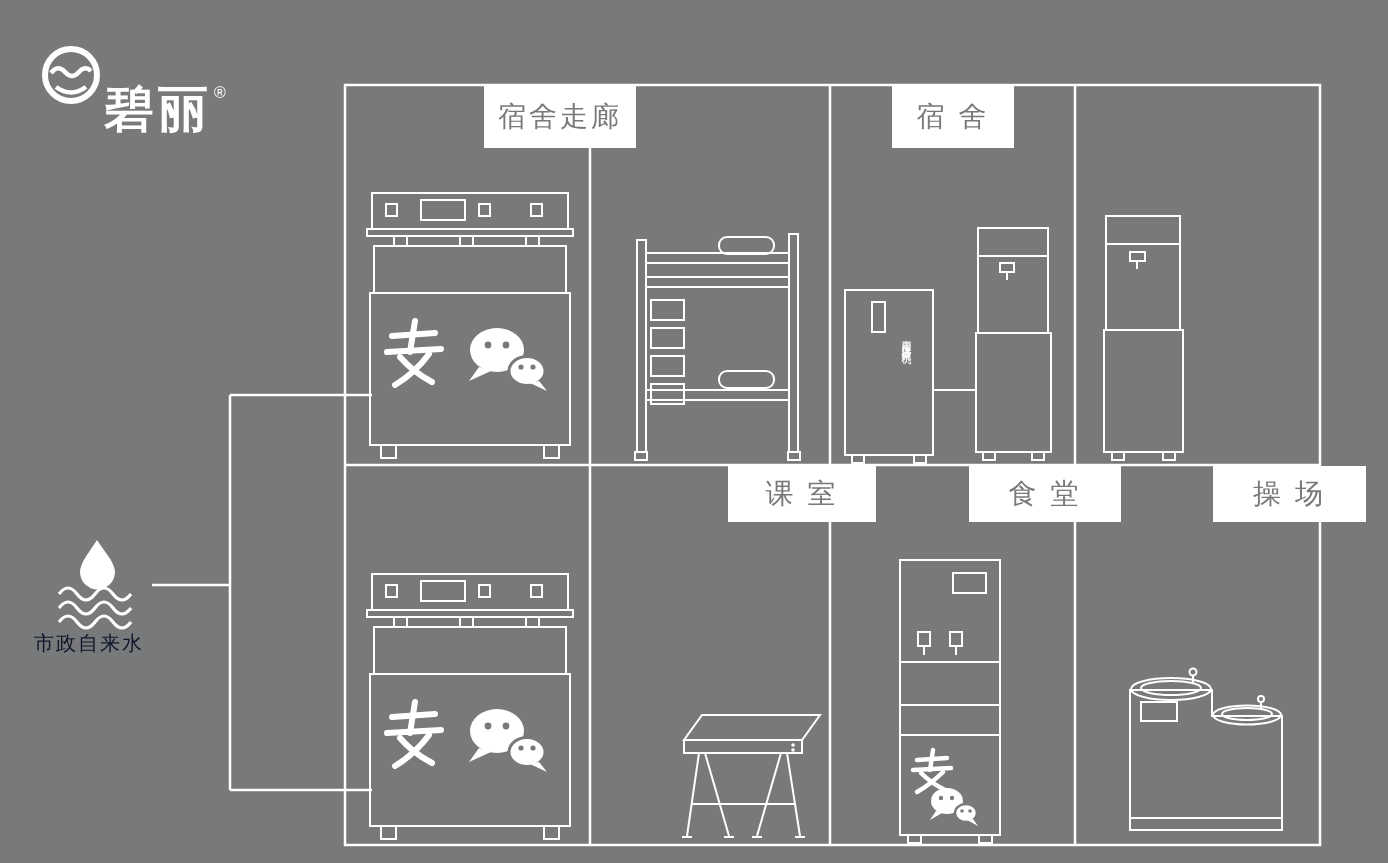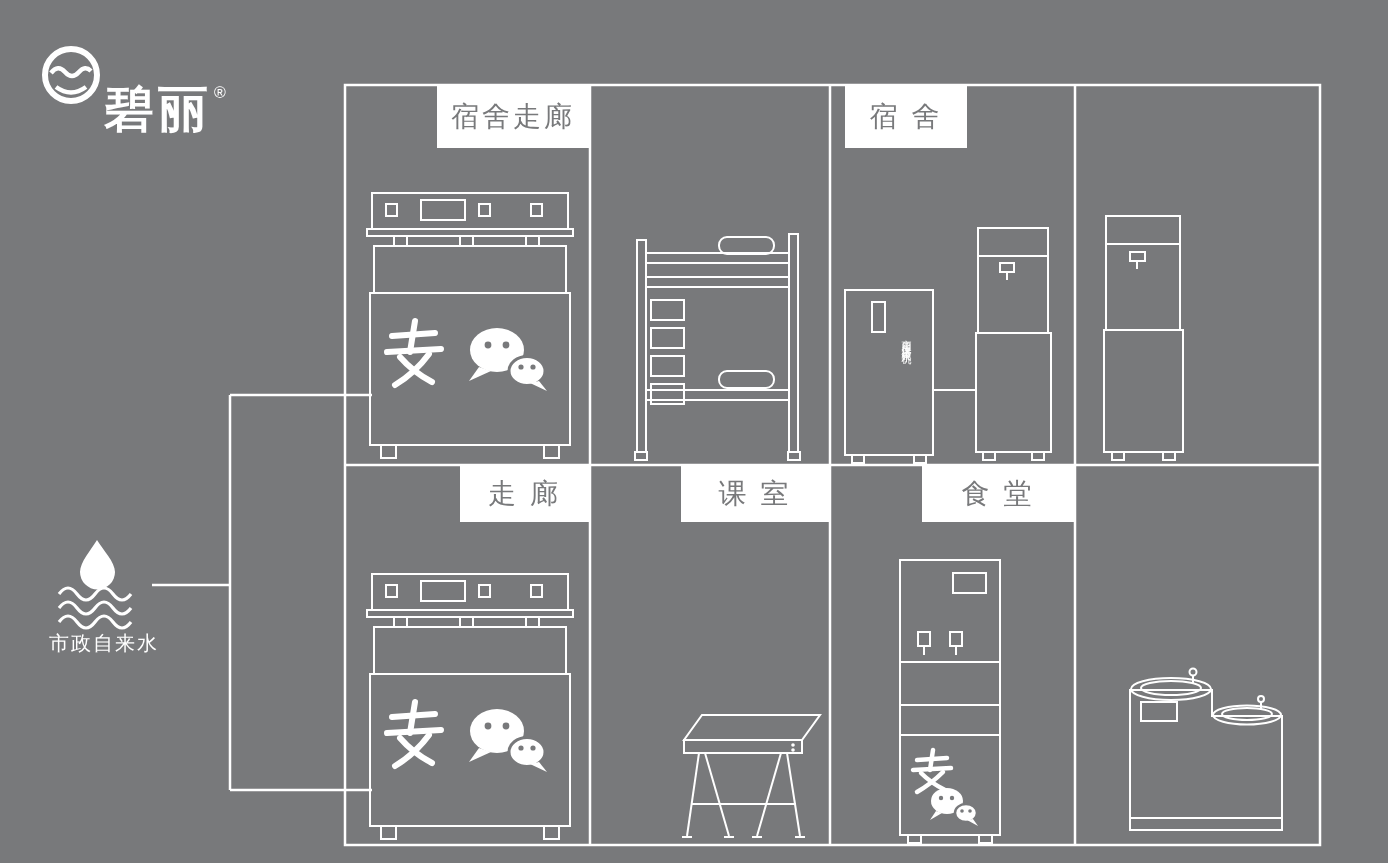--- a/index.html
+++ b/index.html
@@ -1,24 +1,24 @@
 <!DOCTYPE html>
 <html><head>
 <meta charset="utf-8">
 <style>
   html,body{margin:0;padding:0;background:#78797b;}
   .canvas{position:relative;width:1388px;height:863px;background:#78797b;overflow:hidden;
           font-family:"Liberation Sans",sans-serif;}
   .canvas svg{position:absolute;left:0;top:0;}
   .room-label{position:absolute;background:#ffffff;color:#78797b;display:flex;align-items:center;
-              justify-content:center;font-size:28px;letter-spacing:3px;font-weight:500;z-index:3;}
+              justify-content:center;font-size:28px;letter-spacing:3px;font-weight:500;z-index:3;margin-left:47px;}
   .brand{position:absolute;left:104px;top:42px;color:#ffffff;font-weight:bold;z-index:3;margin-top:40px;}
   .brand-name{font-size:50px;letter-spacing:4px;line-height:1.1;}
   .brand-reg{font-size:16px;font-weight:normal;vertical-align:28px;margin-left:2px;}
-  .source-label{position:absolute;left:49px;top:630px;color:#ffffff;font-size:20px;
+  .source-label{position:absolute;left:34px;top:630px;color:#0f172a;font-size:20px;
                 letter-spacing:2px;z-index:3;}
   .ro-label{position:absolute;left:901px;top:332px;color:#ffffff;font-size:10px;
             writing-mode:vertical-rl;letter-spacing:2px;line-height:1.1;z-index:3;}
 </style>
 </head>
 <body>
 
 <div class="canvas">
 
 <svg width="1388" height="863" viewBox="0 0 1388 863">
@@ -197,23 +197,23 @@
     <circle cx="793" cy="750" r="1.8" fill="#fff" stroke="none"></circle>
     <line x1="682" y1="837" x2="692" y2="837"></line>
     <line x1="724" y1="837" x2="734" y2="837"></line>
     <line x1="752" y1="837" x2="762" y2="837"></line>
     <line x1="795" y1="837" x2="805" y2="837"></line>
   </g>
 </svg>
 
 <div class="room-label" style="left:437px;top:86px;width:152px;height:62px">宿舍走廊</div>
 <div class="room-label" style="left:845px;top:86px;width:122px;height:62px">宿 舍</div>
-<div class="room-label" style="left:460px;top:466px;width:129px;height:56px">走 廊</div>
 <div class="room-label" style="left:681px;top:466px;width:148px;height:56px">课 室</div>
 <div class="room-label" style="left:922px;top:466px;width:152px;height:56px">食 堂</div>
+<div class="room-label" style="left:1166px;top:466px;width:153px;height:56px">操 场</div>
 
 <div class="brand">
   <span class="brand-name">碧丽</span><span class="brand-reg">®</span>
 </div>
 
 <div class="source-label">市政自来水</div>
 
 <div class="ro-label">商用反渗透纯水机</div>
 
 </div>

